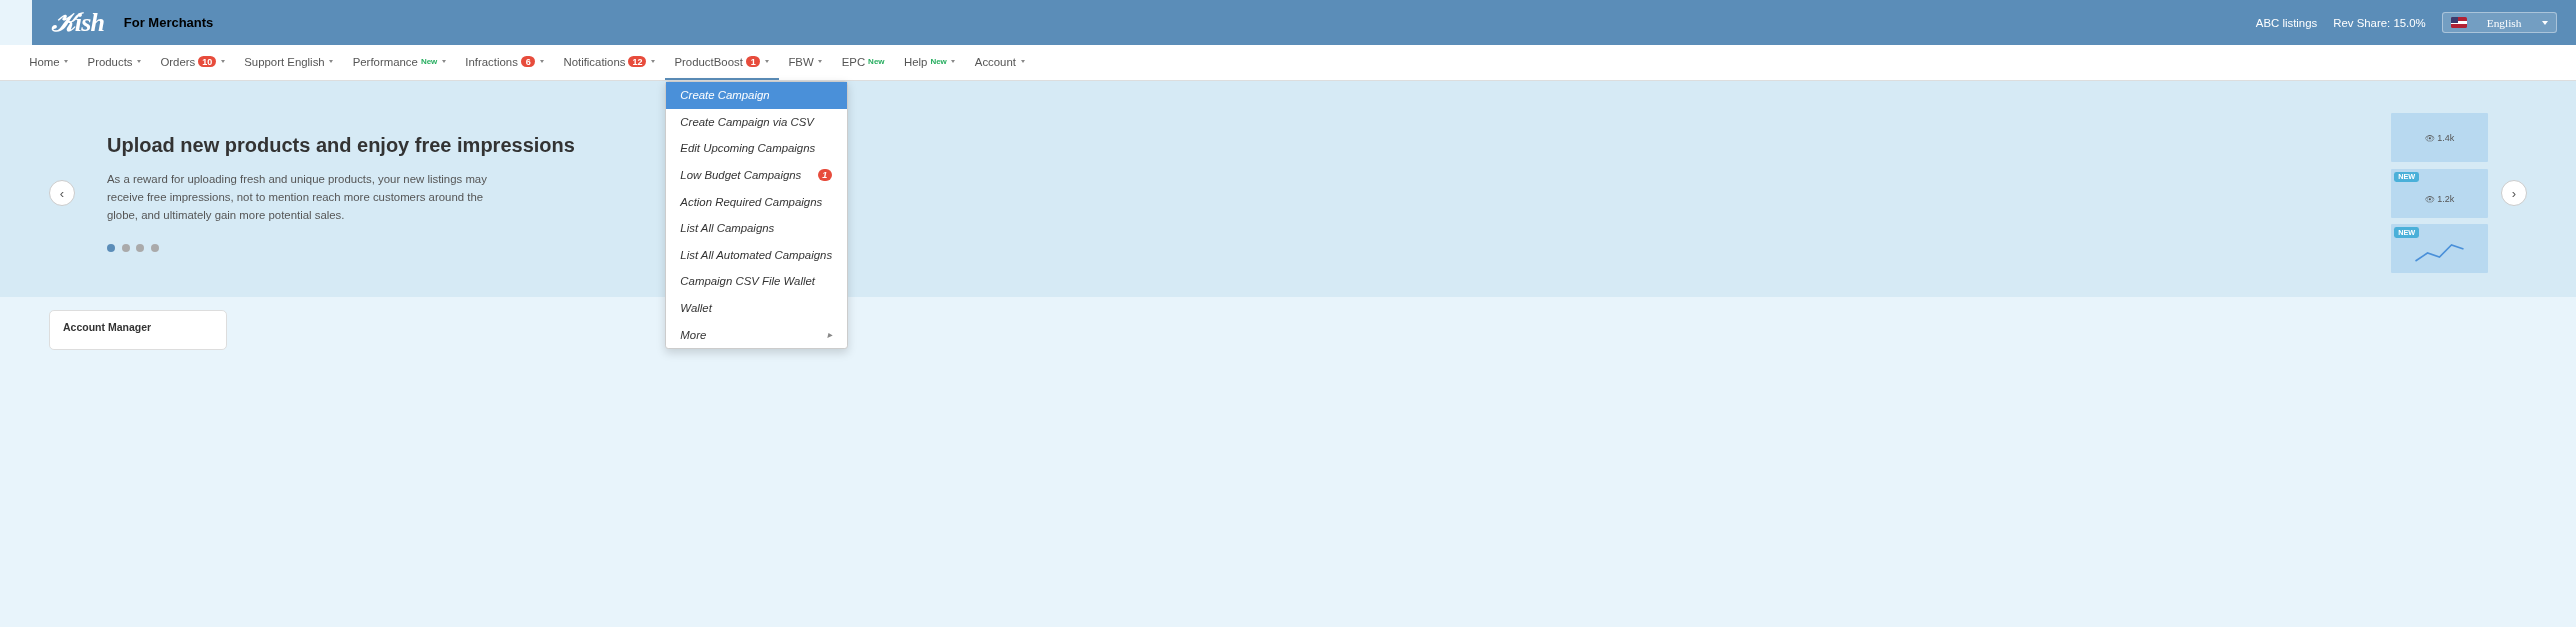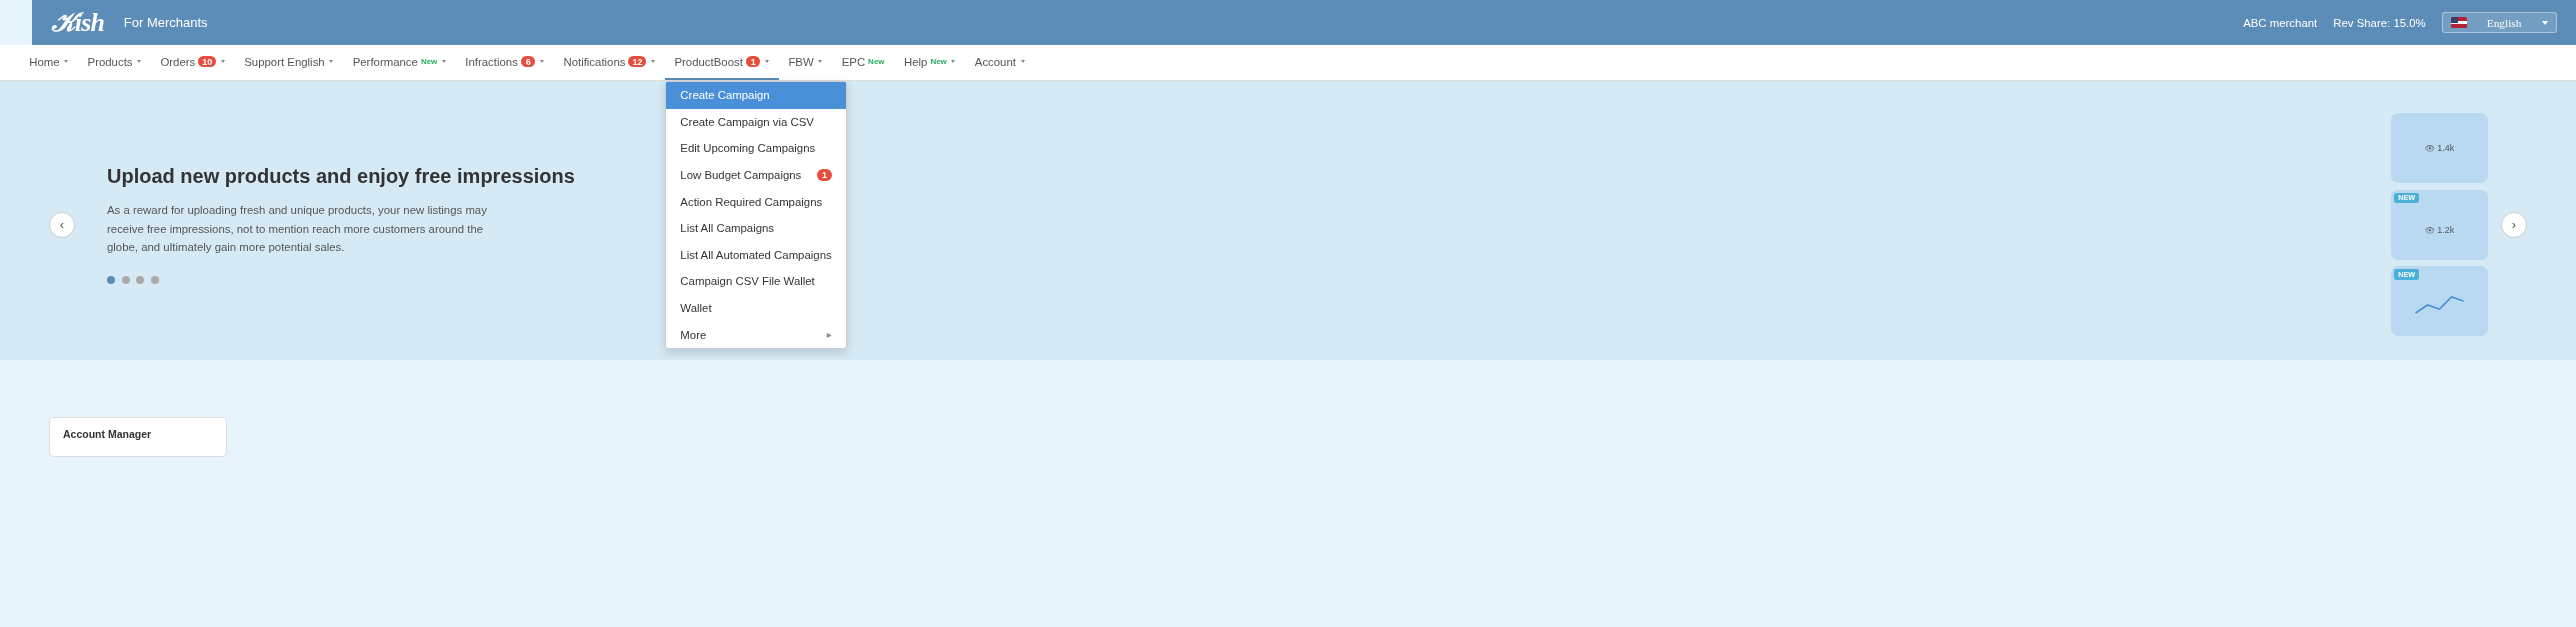--- a/index.html
+++ b/index.html
@@ -21,23 +21,23 @@
       gap: 6.5px;
     }
     .logo-wish {
       font-size: 26px;
       font-weight: 900;
       color: white;
       font-style: italic;
       letter-spacing: -0.8px;
     }
     .for-merchants {
-      color: #ffffff;
+      color: #000000;
       font-size: 13px;
-      font-weight: 400;
+      font-weight: 700;
       padding-left: 13px;
     }
     .top-right {
       display: flex;
       align-items: center;
       gap: 16px;
       color: white;
       font-size: 11.4px;
     }
     .merchant-name { color: white; }
@@ -139,20 +139,21 @@
     }
     .dropdown-item {
       padding: 7.3px 14.6px;
       cursor: pointer;
       color: #333;
       font-size: 11.4px;
       display: flex;
       align-items: center;
       justify-content: space-between;
       white-space: nowrap;
+      font-style: italic;
     }
     .dropdown-item.highlighted {
       background: #4a90d9;
       color: white;
     }
     .item-badge {
       background: #e74c3c;
       color: white;
       border-radius: 8px;
       padding: 0.8px 4px;
@@ -240,23 +241,23 @@
 
     
     .banner-cards {
       display: flex;
       flex-direction: column;
       gap: 6.5px;
       flex-shrink: 0;
     }
     .preview-card {
       width: 97px;
-      height: 70px;
+      height: 49px;
       background: #b8d9f0;
-      border-radius: 7px;
+      border-radius: 1px;
       display: flex;
       align-items: center;
       justify-content: center;
       position: relative;
       overflow: hidden;
     }
     .preview-card .new-badge {
       position: absolute;
       top: 3.2px;
       left: 3.2px;
@@ -276,21 +277,20 @@
       gap: 13px;
     }
     .account-manager-card {
       background: white;
       border: 0.8px solid #ddd;
       border-radius: 4.9px;
       padding: 9.7px 13px;
       width: 178px;
       font-size: 10.5px;
       color: #555;
-      margin-top: 44px;
     }
     .account-manager-card .card-title {
       font-weight: bold;
       color: #333;
       margin-bottom: 6.5px;
     }
 
     
     .productboost-nav {
       position: relative;
@@ -303,21 +303,21 @@
 <body>
 
 <div class="top-bar">
   <div class="logo-area">
     <div class="logo-wish">
       <span style="font-style:italic; font-family: Georgia, serif;">𝒦ish</span>
     </div>
     <div class="for-merchants">For Merchants</div>
   </div>
   <div class="top-right">
-    <span class="merchant-name">ABC merchant</span>
+    <span class="merchant-name">ABC listings</span>
     <span class="rev-share">Rev Share: 15.0%</span>
     <div class="lang-selector">
       <div class="flag-icon"></div>
       <span>English</span>
       <div class="chevron-down"></div>
     </div>
   </div>
 </div>
 
 <div class="nav-bar">

